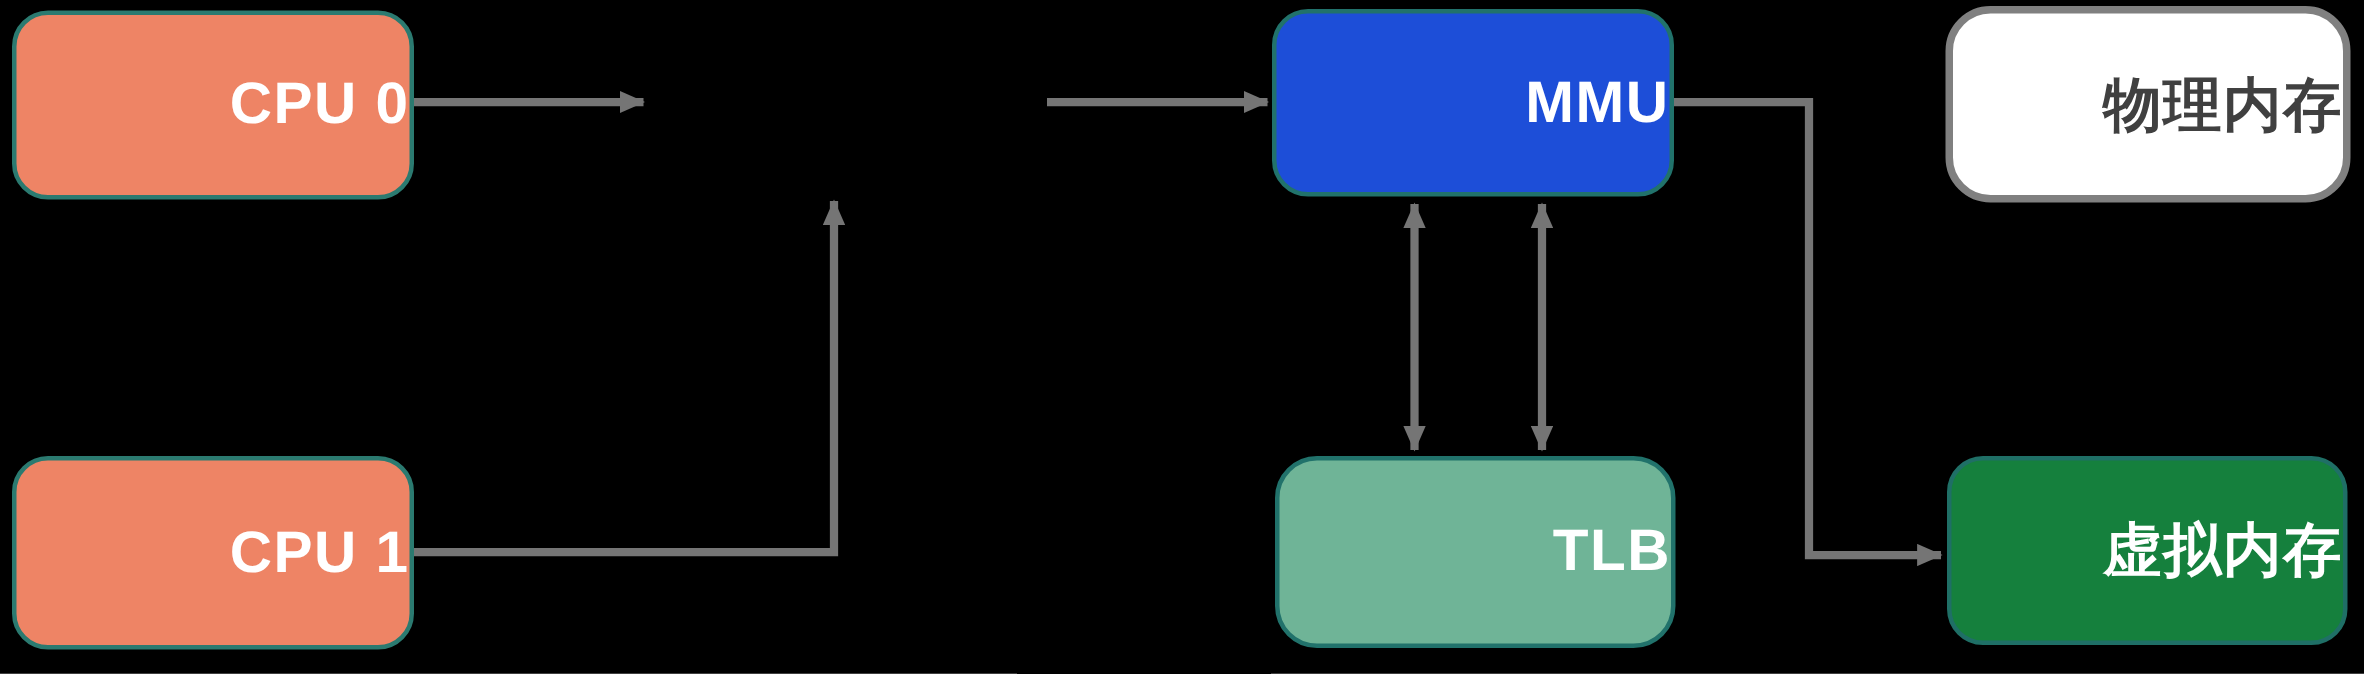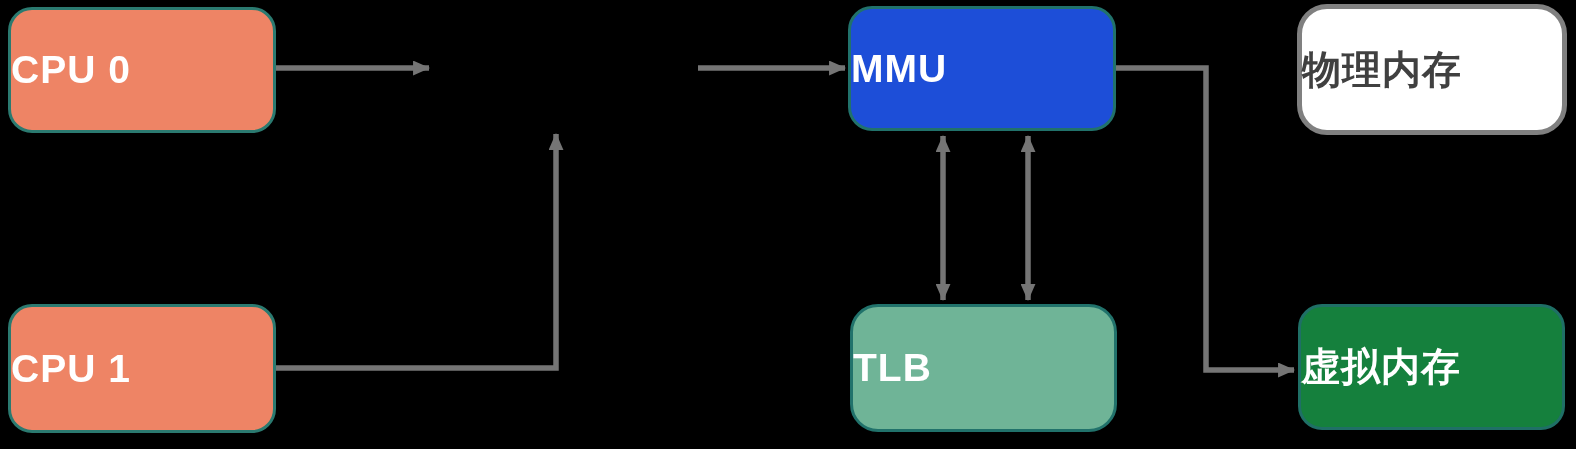--- a/index.html
+++ b/index.html
@@ -25,21 +25,21 @@
     stroke-width: 5.5;
     stroke-linejoin: miter;
   }
 
   .node {
     position: absolute;
     z-index: 2;
     box-sizing: border-box;
     display: flex;
     align-items: center;
-    justify-content: flex-start;
+    justify-content: flex-end;
     border-style: solid;
     border-width: 3px;
     border-radius: 24px;
     font-size: 39px;
     font-weight: 600;
     letter-spacing: 1px;
   }
 
   .node-cpu0            { left: 8px;    top: 7px;   width: 268px; height: 126px; }
   .node-cpu1            { left: 8px;    top: 304px; width: 268px; height: 129px; }

